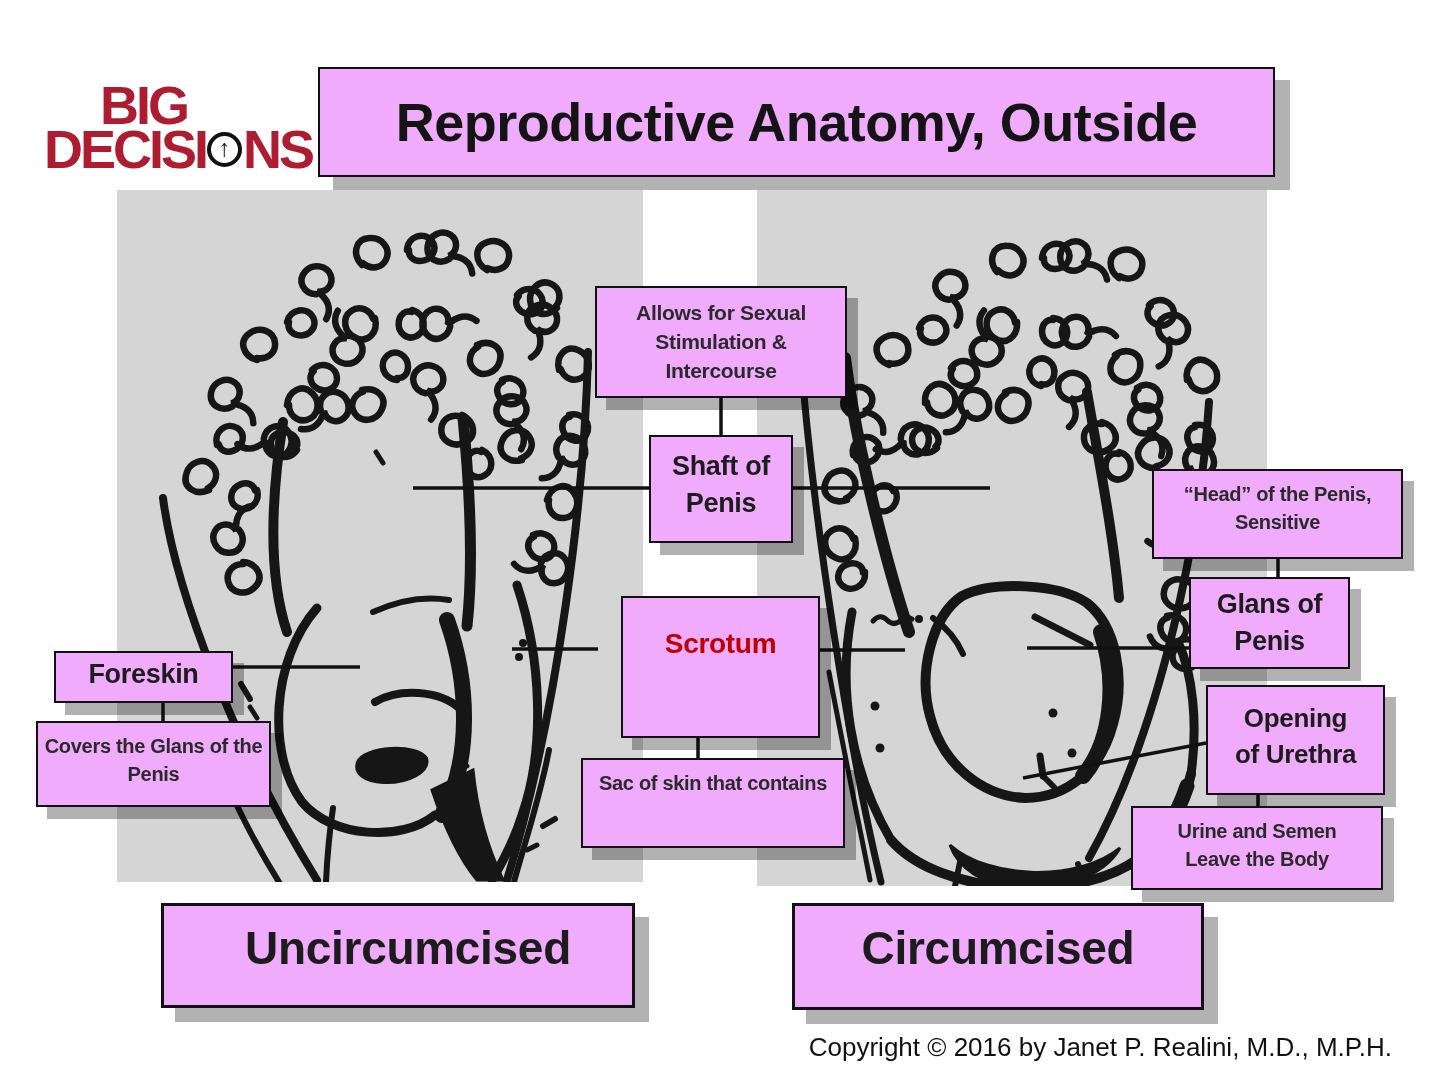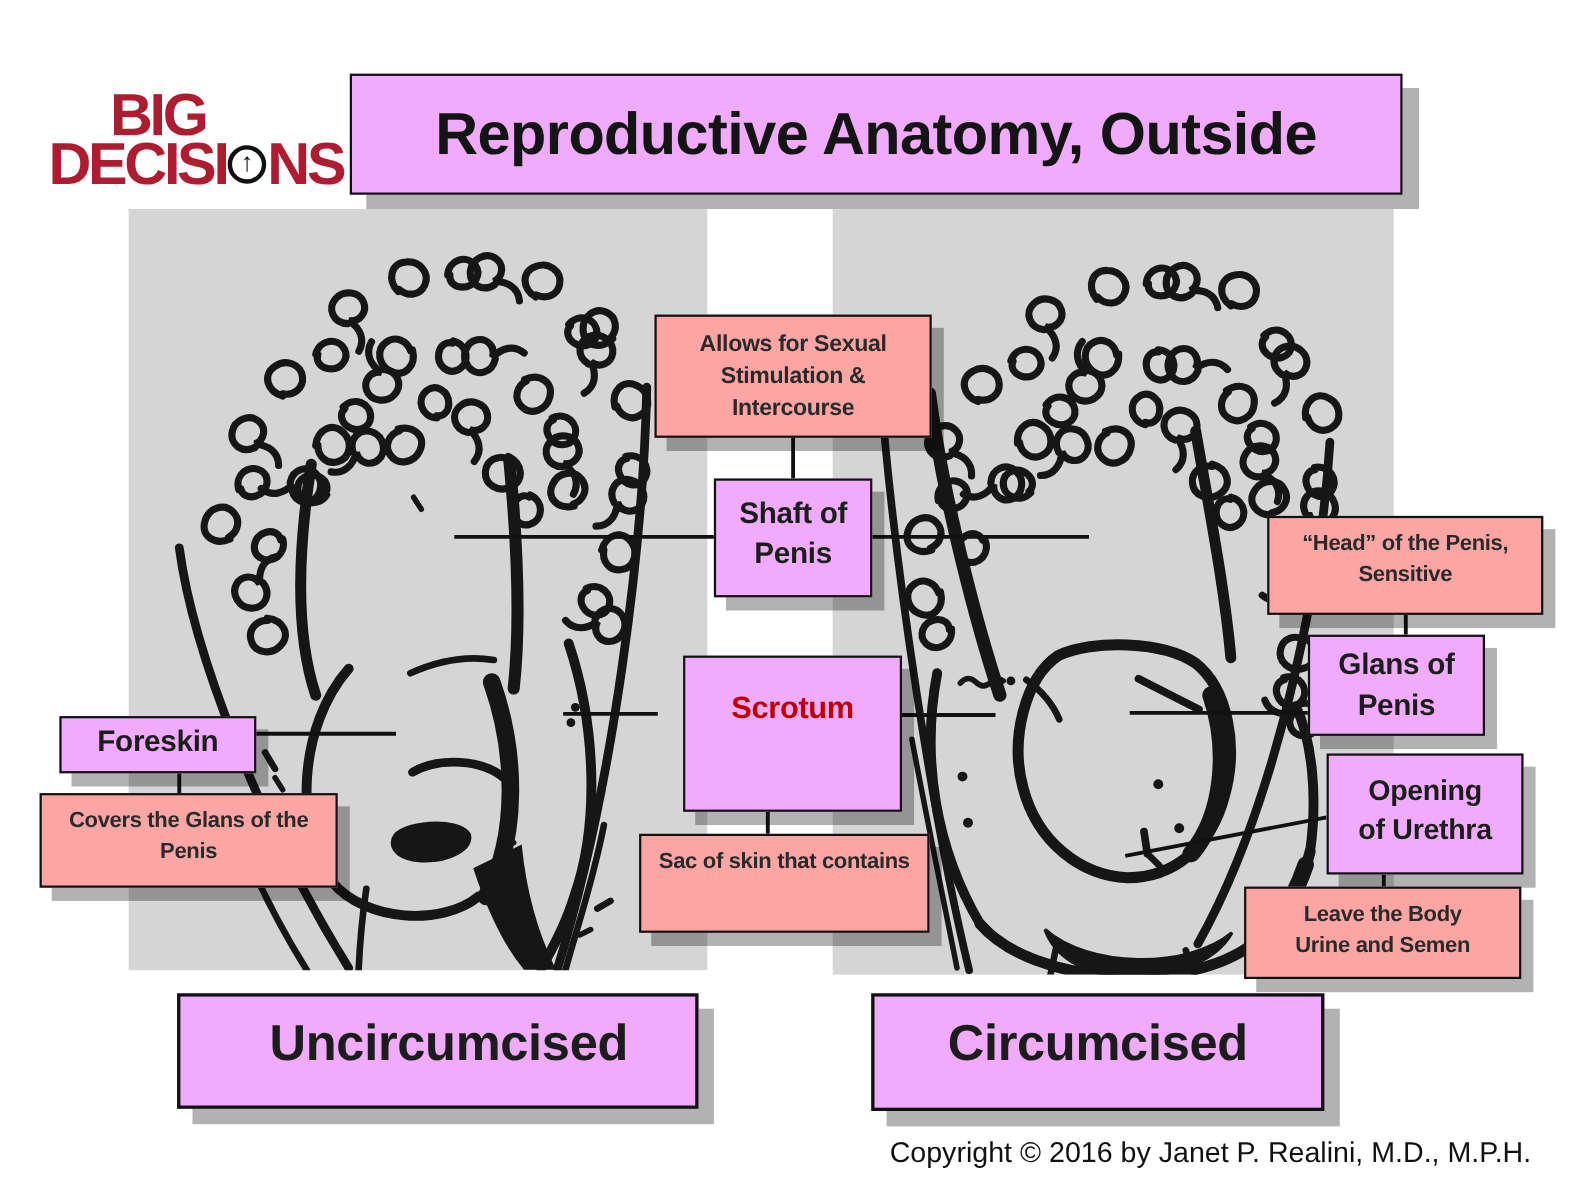--- a/index.html
+++ b/index.html
@@ -18,35 +18,35 @@
   #right-fig{left:757px;top:190px;}
   #connectors{left:0;top:0;pointer-events:none;}
   
   .lbl{
     position:absolute;border:2.5px solid #111;
     box-shadow:11px 12px 0 rgba(0,0,0,0.30);
     text-align:center;box-sizing:border-box;
     font-weight:bold;color:#1c1c1c;line-height:1.38;
     letter-spacing:-0.3px;
   }
-  .lbl.gray{background:#fca5a5;color:#2a2a2a;}
+  .lbl.gray{background:#f0abfc;color:#2a2a2a;}
   .lbl.white{background:#f0abfc;}
   
   #title-box{
     left:318px;top:67px;width:957px;height:110px;
     border-width:2.5px;box-shadow:15px 13px 0 rgba(0,0,0,0.30);
     font-size:54px;padding-top:16px;letter-spacing:-0.5px;color:#141414;
   }
   #allows-box{left:595px;top:286px;width:252px;height:112px;font-size:21px;padding-top:11px;}
   #shaft-box{left:649px;top:435px;width:144px;height:108px;font-size:27px;padding-top:11px;}
   #scrotum-box{left:598px;top:596px;width:199px;height:142px;font-size:28px;padding-top:27px;margin-left:23px;}
   #scrotum-box .line{color:#c00000;}
   #sac-box{left:581px;top:758px;width:264px;height:90px;font-size:20px;padding-top:10px;}
   #foreskin-box{left:54px;top:651px;width:179px;height:52px;font-size:27px;padding-top:3px;}
-  #covers-box{left:36px;top:721px;width:271px;height:86px;font-size:20px;padding-top:10px;}
+  #covers-box{left:36px;top:721px;width:235px;height:86px;font-size:20px;padding-top:10px;}
   #head-box{left:1152px;top:469px;width:251px;height:90px;font-size:20px;padding-top:10px;}
   #glans-box{left:1189px;top:577px;width:161px;height:92px;font-size:27px;padding-top:7px;}
   #opening-box{left:1206px;top:685px;width:179px;height:110px;font-size:26px;padding-top:14px;}
   #urine-box{left:1131px;top:806px;width:252px;height:84px;font-size:20px;padding-top:10px;}
   #uncirc-box{left:161px;top:903px;width:474px;height:105px;font-size:46px;padding-top:11px;border-width:3px;box-shadow:14px 14px 0 rgba(0,0,0,0.30);padding-left:20px;}
   #circ-box{left:792px;top:903px;width:412px;height:107px;font-size:46px;padding-top:11px;border-width:3px;box-shadow:14px 14px 0 rgba(0,0,0,0.30);}
   
   #logo{left:42px;top:28px;width:270px;height:100px;margin-top:48px;}
   .logo-txt{color:#ae1c31;font-weight:bold;letter-spacing:-3px;font-size:54px;line-height:1;}
   #logo-big{position:absolute;left:58px;top:2px;}
@@ -290,22 +290,22 @@
 </div>
 <div class="lbl white" id="glans-box">
   <div class="line">Glans of</div>
   <div class="line">Penis</div>
 </div>
 <div class="lbl white" id="opening-box">
   <div class="line">Opening</div>
   <div class="line">of Urethra</div>
 </div>
 <div class="lbl gray" id="urine-box">
+  <div class="line">Urine and Semen</div>
   <div class="line">Leave the Body</div>
-  <div class="line">Urine and Semen</div>
 </div>
 
 <div class="lbl white" id="uncirc-box">
   <div>Uncircumcised</div>
 </div>
 <div class="lbl white" id="circ-box">
   <div>Circumcised</div>
 </div>
 
 <div class="abs" id="copyright">Copyright © 2016 by Janet P. Realini, M.D., M.P.H.</div>

